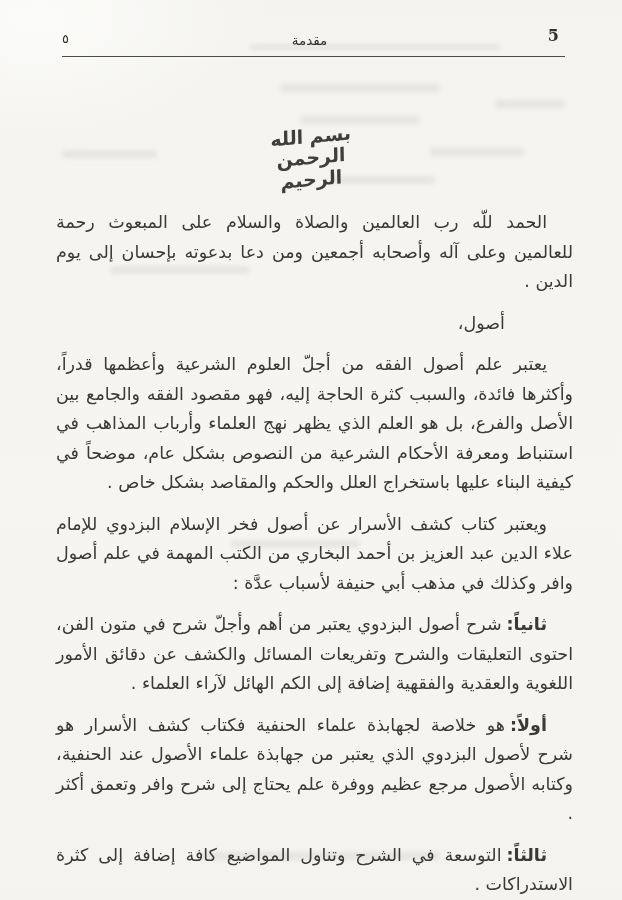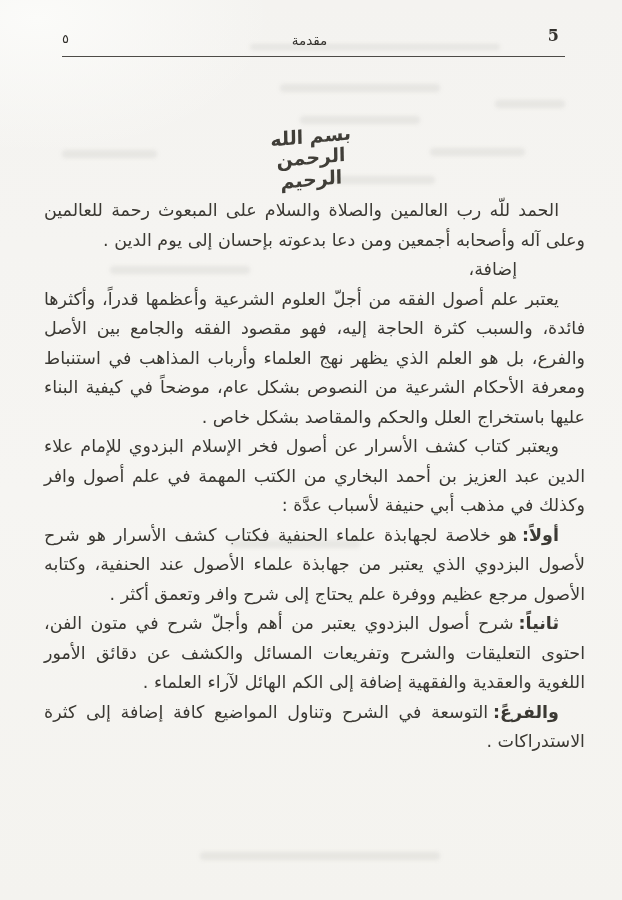--- a/index.html
+++ b/index.html
@@ -50,21 +50,21 @@
     color: #403e38;
     transform: rotate(-5deg) skewX(-4deg);
   }
   
   .content {
     position: absolute; top: 196px; left: 44px; right: 37px;
     direction: rtl; text-align: justify;
     font-size: 17.5px; line-height: 29.5px;
     color: #3b3933;
   }
-  .content p { margin: 0; text-indent: 26px; }
+  .content p { margin: 12px; text-indent: 26px; }
   .content p.salutation { text-indent: 68px; }
   .lead { font-weight: bold; margin-left: 5px; }
 </style>
 </head>
 <body>
 
 <div class="page">
 
   <div class="ghost" style="left:250px; top:44px;  width:250px; height:6px;"></div>
   <div class="ghost" style="left:280px; top:84px;  width:160px;"></div>
@@ -82,21 +82,21 @@
     <span class="title">مقدمة</span>
     <span class="num-en">5</span>
   </header>
 
   <div class="basmala-wrap">
     <div class="basmala">بسم الله الرحمن الرحيم</div>
   </div>
 
   <main class="content">
     <p class="para">الحمد للّه رب العالمين والصلاة والسلام على المبعوث رحمة للعالمين وعلى آله وأصحابه أجمعين ومن دعا بدعوته بإحسان إلى يوم الدين .</p>
-    <p class="para salutation">إضافة،</p>
+    <p class="para salutation">أصول،</p>
     <p class="para">يعتبر علم أصول الفقه من أجلّ العلوم الشرعية وأعظمها قدراً، وأكثرها فائدة، والسبب كثرة الحاجة إليه، فهو مقصود الفقه والجامع بين الأصل والفرع، بل هو العلم الذي يظهر نهج العلماء وأرباب المذاهب في استنباط ومعرفة الأحكام الشرعية من النصوص بشكل عام، موضحاً في كيفية البناء عليها باستخراج العلل والحكم والمقاصد بشكل خاص .</p>
     <p class="para">ويعتبر كتاب كشف الأسرار عن أصول فخر الإسلام البزدوي للإمام علاء الدين عبد العزيز بن أحمد البخاري من الكتب المهمة في علم أصول وافر وكذلك في مذهب أبي حنيفة لأسباب عدَّة :</p>
+    <p class="para"><b class="lead">ثانياً:</b><span>شرح أصول البزدوي يعتبر من أهم وأجلّ شرح في متون الفن، احتوى التعليقات والشرح وتفريعات المسائل والكشف عن دقائق الأمور اللغوية والعقدية والفقهية إضافة إلى الكم الهائل لآراء العلماء .</span></p>
     <p class="para"><b class="lead">أولاً:</b><span>هو خلاصة لجهابذة علماء الحنفية فكتاب كشف الأسرار هو شرح لأصول البزدوي الذي يعتبر من جهابذة علماء الأصول عند الحنفية، وكتابه الأصول مرجع عظيم ووفرة علم يحتاج إلى شرح وافر وتعمق أكثر .</span></p>
-    <p class="para"><b class="lead">ثانياً:</b><span>شرح أصول البزدوي يعتبر من أهم وأجلّ شرح في متون الفن، احتوى التعليقات والشرح وتفريعات المسائل والكشف عن دقائق الأمور اللغوية والعقدية والفقهية إضافة إلى الكم الهائل لآراء العلماء .</span></p>
-    <p class="para"><b class="lead">والفرعً:</b><span>التوسعة في الشرح وتناول المواضيع كافة إضافة إلى كثرة الاستدراكات .</span></p>
+    <p class="para"><b class="lead">ثالثاً:</b><span>التوسعة في الشرح وتناول المواضيع كافة إضافة إلى كثرة الاستدراكات .</span></p>
   </main>
 
 </div>
 
 </body></html>

